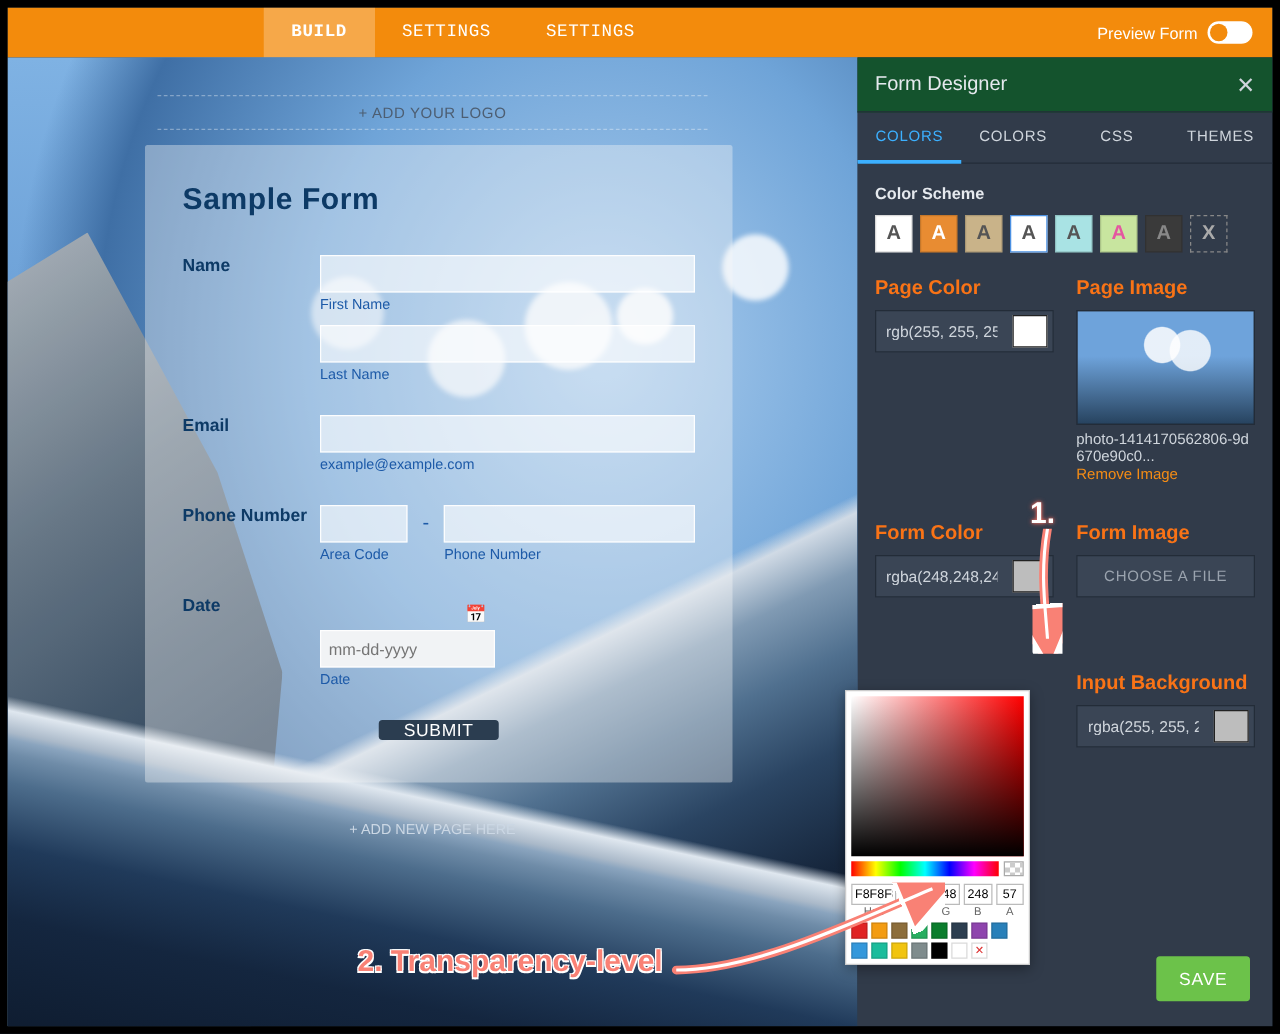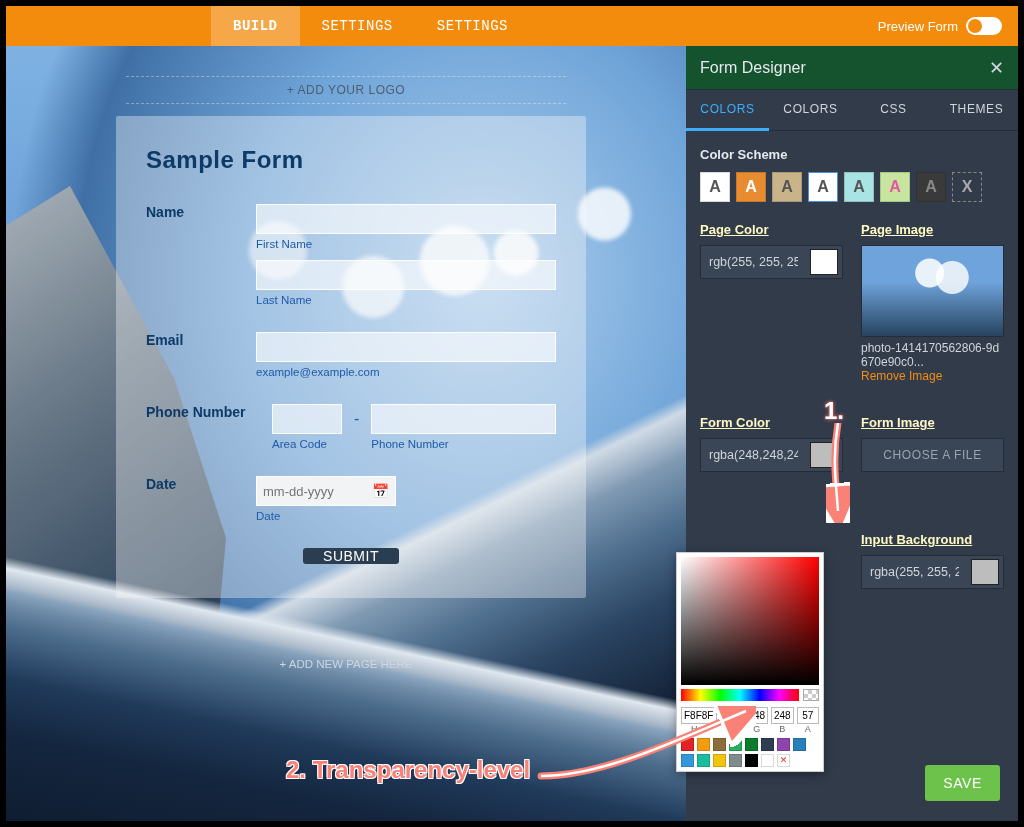--- a/index.html
+++ b/index.html
@@ -140,21 +140,21 @@
 .form-card input[type="text"] {
   width: 100%;
   height: 30px;
   border: 1px solid rgba(255,255,255,.9);
   background: rgba(255,255,255,.6);
   padding: 3px 6px;
   font-size: 13px;
 }
 .form-card .sub { font-size: 11.5px; color:#1d5aa8; margin-top:4px; }
 .form-card .pair { display:flex; gap:10px; }
-.form-card .pair > div:first-child { flex:0 0 70px;margin-left:16px; }
+.form-card .pair > div:first-child { flex:0 0 70px; }
 .form-card .pair > div:last-child { flex:1; }
 .form-card .sep { line-height:30px; margin:0 2px; color:#1d5aa8; }
 .submit-btn {
   display:block; margin: 18px auto 0;
   background:#2b3d50; color:#ffffff;
   border:none; padding:0 20px;
   font-size: 14px; letter-spacing: .5px;
   border-radius: 3px;
 }
 .add-page {
@@ -207,21 +207,21 @@
 .swatch.s2 { background:#e88c32; color:#fff; }
 .swatch.s3 { background:#c9b389; }
 .swatch.s4 { border:1px solid #4a90e2; }
 .swatch.s5 { background:#a9e3e4; }
 .swatch.s6 { background:#c8e59f; color:#e457a0; }
 .swatch.s7 { background:#3a3a3a; color:#888; }
 .swatch.s8 { background:transparent; border:1.5px dashed #888; color:#aaa; }
 
 .split { display:flex; gap:18px; padding: 0 14px; margin-top: 20px; }
 .split .col { flex:1; min-width:0; }
-.field-label { font-size: 13px; font-weight:600; color:#fef9c3; margin-bottom:8px;text-decoration:underline; }
+.field-label { font-size: 16px; font-weight:600; color:#f97316; margin-bottom:8px; }
 .val-row {
   display:flex; align-items:center;
   border:1px solid #232c38;
   height: 34px;
   background:#3a4555;
 }
 .val-row input {
   flex:1; min-width:0;
   border:none; background:transparent;
   color:#cfd5dc; padding: 0 8px;
@@ -297,21 +297,21 @@
   width: 24px; height: 100px; z-index:39;
 }
 .anno2 {
   position:absolute; left:280px; top:750px; z-index:40;
   color:#f98175; font-size:24px; font-weight:800;
   text-shadow: 1px 1px 0 #fff, -1px -1px 0 #fff, 1px -1px 0 #fff, -1px 1px 0 #fff;
 }
 .arrow2 {
   position:absolute; left:530px; top:700px; width:220px; height:80px; z-index:39;
 }
-.date-field { width:140px !important; background:#f1f3f5 !important; color:#8a8a8a; padding-right:26px; }
+.date-field { width:140px !important; background:#f1f3f5 !important; color:#8a8a8a; padding-right:26px;margin-top:28px; }
 .date-wrap { position:relative; width:140px; }
 .date-wrap .cal-icon { position:absolute; right:6px; top:7px; font-size:14px; }
 </style>
 </head>
 <body>
 
 <div class="frame">
 
   <div class="topbar">
     <div class="tabs">

